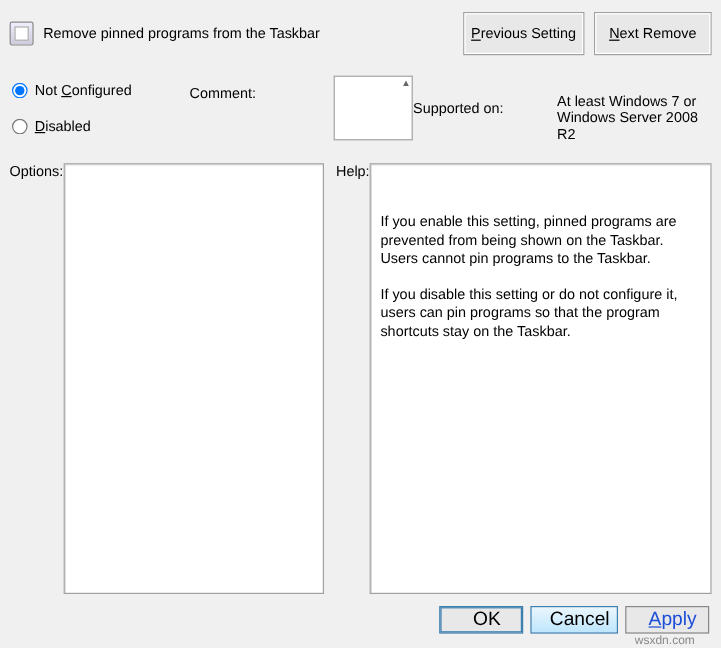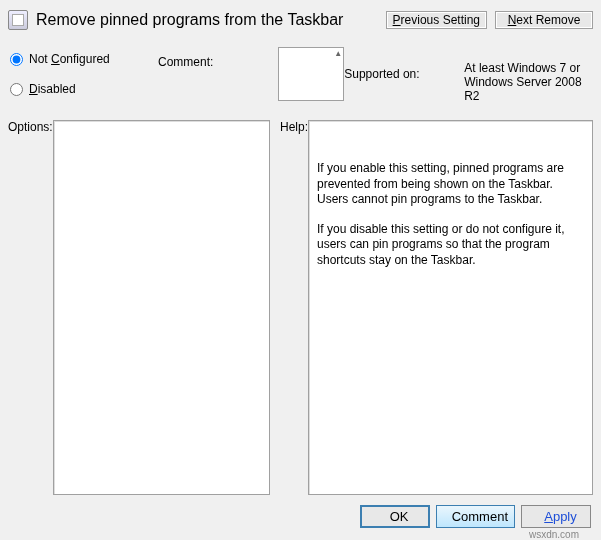--- a/index.html
+++ b/index.html
@@ -38,29 +38,29 @@
   }
   .policy-icon::before {
     content: "";
     position: absolute;
     left: 3px; right: 3px; top: 3px; bottom: 3px;
     background: #fff;
     border: 1px solid #aaa;
   }
   .title {
     flex: 1;
-    font-size: 16px;
+    font-size: 12px;
   }
   .nav-buttons {
     display: flex;
     gap: 8px;
   }
   .nav-btn {
     min-width: 98px;
-    height: 18px;
+    height: 36px;
     background: #e8e8e8;
     border: 1px solid #a0a0a0;
     font-family: inherit;
     font-size: 12px;
     cursor: pointer;
     outline: 1px solid #fff;
     outline-offset: -2px;
   }
   .middle {
     display: flex;
@@ -151,21 +151,21 @@
   .button-bar {
     display: flex;
     justify-content: flex-end;
     gap: 6px;
     padding: 10px 2px 4px 2px;
   }
   .dlg-btn {
     min-width: 70px;
     height: 23px;
     font-family: inherit;
-    font-size: 13px;
+    font-size: 16px;
     border: 1px solid #888;
     background: #e8e8e8;
     cursor: pointer;
     padding-left: 15px;
   }
   .dlg-btn.ok {
     border: 1px solid #3c7fb1;
     outline: 1px solid #3c7fb1;
     outline-offset: -2px;
   }
@@ -246,18 +246,18 @@
         <div class="help-text">
           <p>If you enable this setting, pinned programs are prevented from being shown on the Taskbar. Users cannot pin programs to the Taskbar.</p>
           <p>If you disable this setting or do not configure it, users can pin programs so that the program shortcuts stay on the Taskbar.</p>
         </div>
       </div>
     </div>
   </div>
 
   <div class="button-bar">
     <button class="dlg-btn ok">OK</button>
-    <button class="dlg-btn cancel">Comment</button>
+    <button class="dlg-btn cancel">Cancel</button>
     <button class="dlg-btn apply"><u>A</u>pply</button>
   </div>
 
   <div class="watermark">wsxdn.com</div>
 </div>
 
 </body></html>

